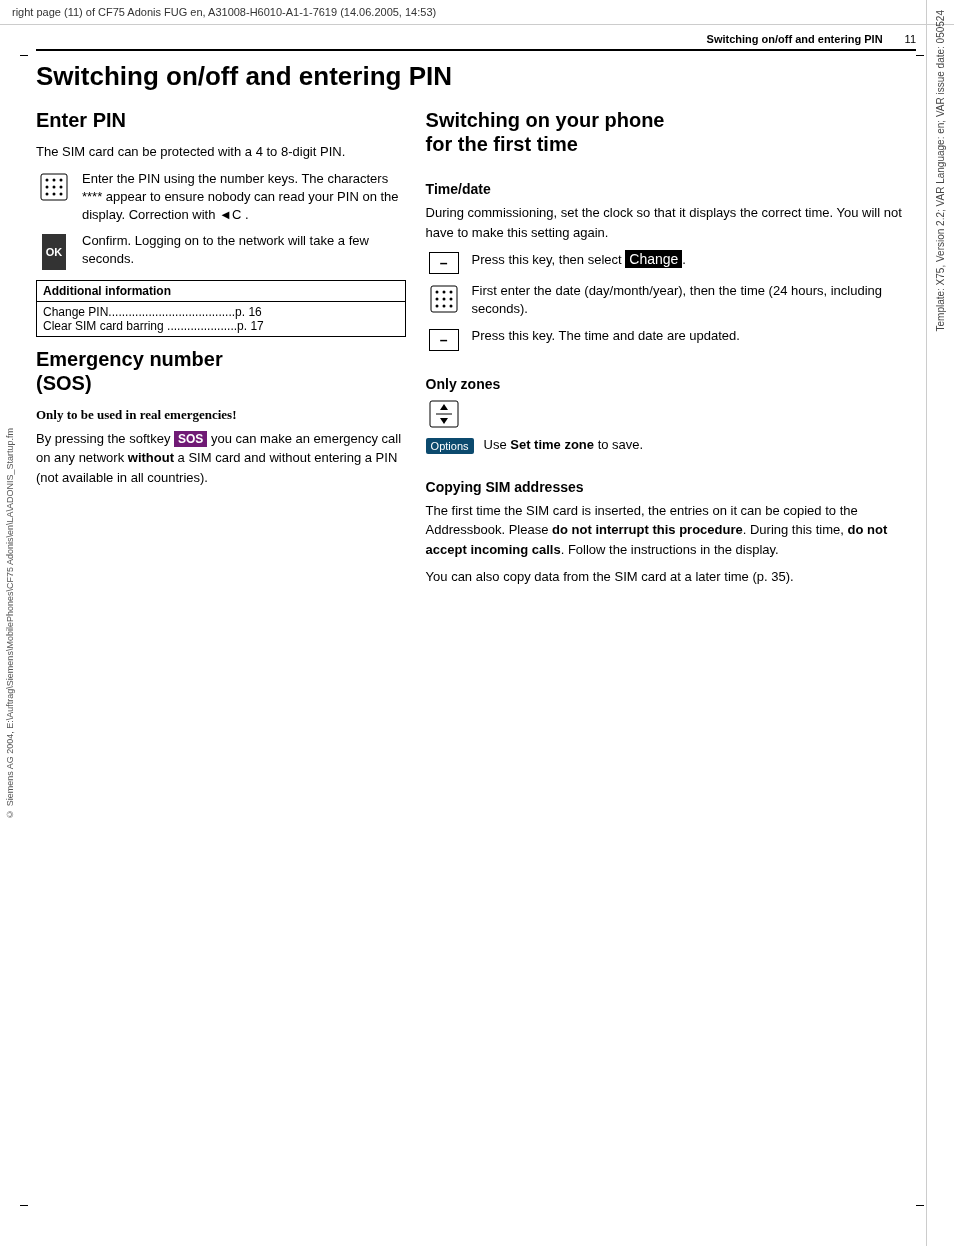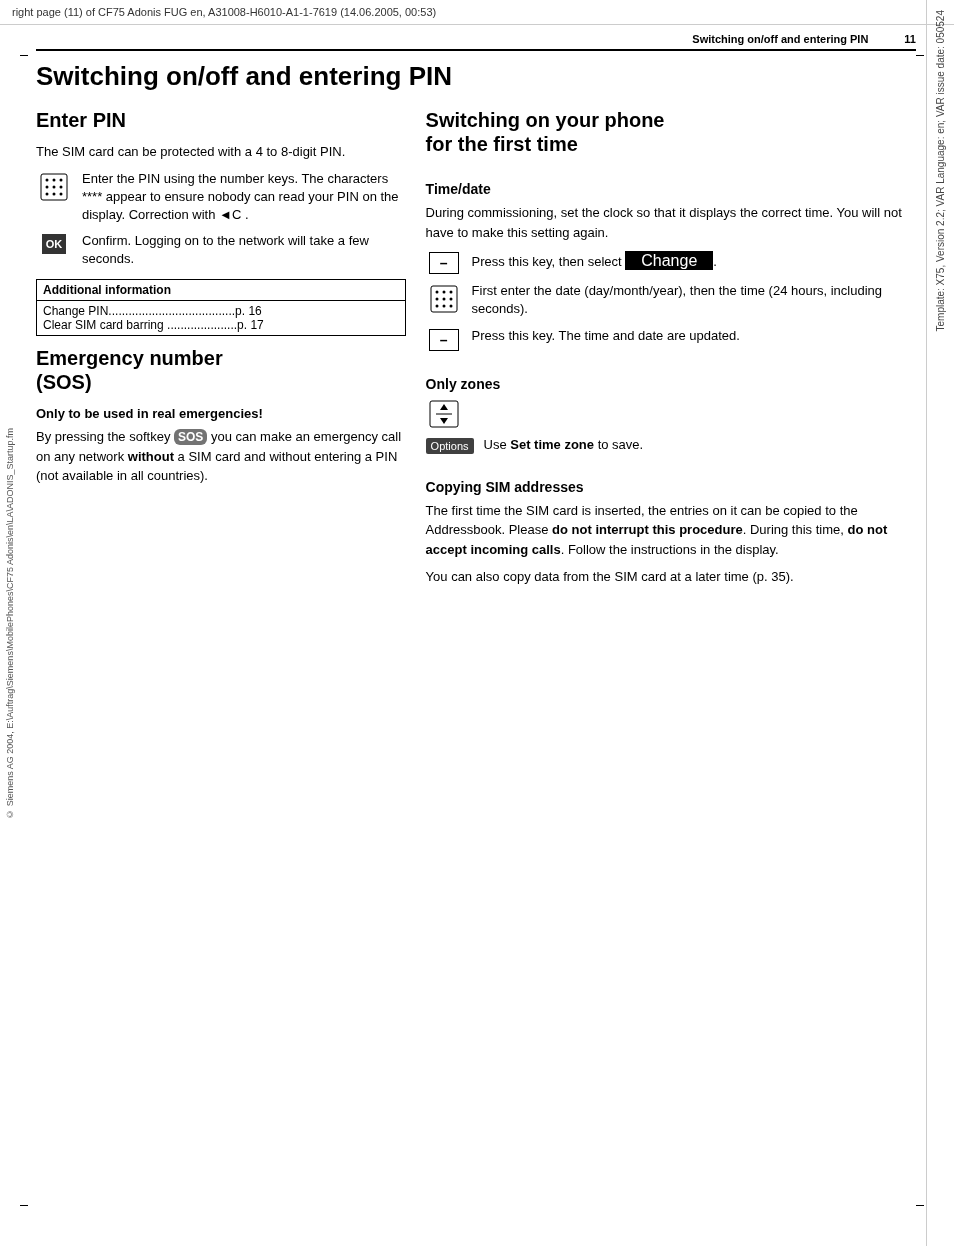--- a/index.html
+++ b/index.html
@@ -75,22 +75,22 @@
       padding: 8px 0 4px 0;
       border-bottom: 2px solid #000;
       margin-bottom: 10px;
     }
     .page-header-title {
       font-size: 11px;
       font-weight: bold;
     }
     .page-header-number {
       font-size: 11px;
-      font-weight: bold;
-      margin-left: 36px;
+      font-weight: normal;
+      margin-left: 22px;
     }
 
     
     .chapter-title {
       font-size: 26px;
       font-weight: bold;
       margin-bottom: 16px;
       line-height: 1.2;
     }
 
@@ -151,21 +151,21 @@
       width: 30px;
       height: 30px;
     }
 
     
     .ok-icon {
       background: #333;
       color: #fff;
       font-weight: bold;
       font-size: 11px;
-      padding: 4px 4px;
+      padding: 12px 4px;
       display: inline-block;
     }
 
     
     .info-box {
       border: 1px solid #000;
       margin: 10px 0;
       font-size: 12px;
     }
     .info-box-header {
@@ -177,41 +177,40 @@
     .info-box-body {
       padding: 3px 6px;
     }
     .info-box-row {
       display: flex;
       justify-content: flex-start;
     }
 
     
     .sos-badge {
-      background: #737373;
+      background: #701a75;
       color: #fff;
       font-weight: bold;
       font-size: 12px;
       padding: 1px 4px;
       display: inline;
-      border-radius: 6px;
     }
 
     
     .change-badge {
       background: #000;
       color: #fff;
-      font-size: 16px;
-      padding: 1px 16px;
+      font-size: 14px;
+      padding: 1px 4px;
       display: inline;
     }
 
     
     .options-badge {
-      background: #404040;
+      background: #0c4a6e;
       color: #fff;
       font-size: 11px;
       padding: 2px 5px;
       display: inline-block;
       border-radius: 2px;
     }
 
     
     .minus-key {
       border: 1px solid #000;
@@ -243,31 +242,32 @@
       right: 30px;
       width: 8px;
       height: 1px;
       background: #000;
     }
 
     .emergency-bold {
       font-weight: bold;
       font-size: 13px;
       margin-bottom: 4px;
+      font-family: Liberation Serif, serif;
     }
 
     svg {
       display: block;
     }
   </style>
 </head>
 <body>
 
 <div class="top-bar">
-  <span>right page (11) of CF75 Adonis FUG en, A31008-H6010-A1-1-7619 (14.06.2005, 00:53)</span>
+  <span>right page (11) of CF75 Adonis FUG en, A31008-H6010-A1-1-7619 (14.06.2005, 14:53)</span>
 </div>
 
 <div class="left-sidebar">
   <span class="left-sidebar-text">© Siemens AG 2004, E:\Auftrag\Siemens\MobilePhones\CF75 Adonis\en\LA\ADONIS_Startup.fm</span>
 </div>
 
 <div class="right-sidebar">
   <span class="right-sidebar-text">Template: X75, Version 2.2; VAR Language: en; VAR issue date: 050524</span>
 </div>
 

